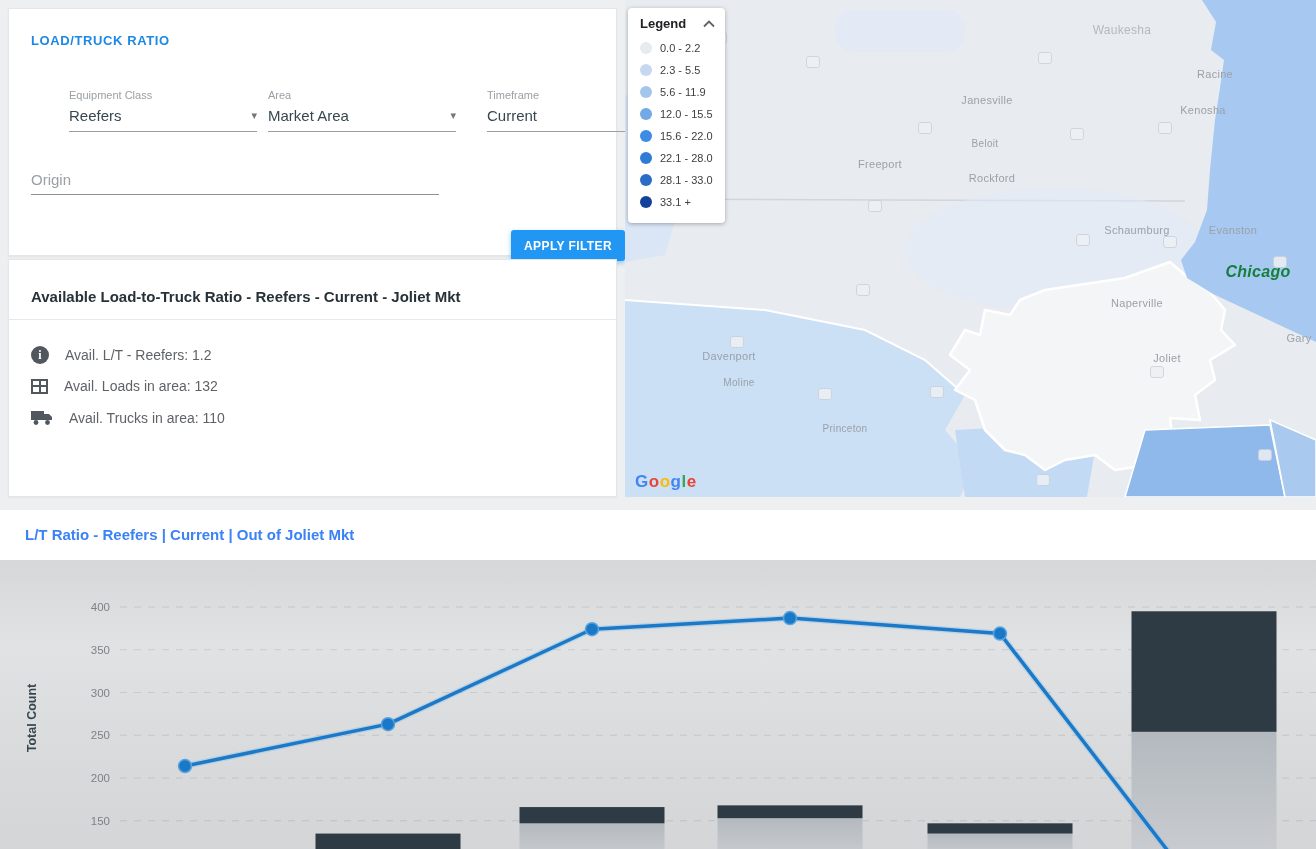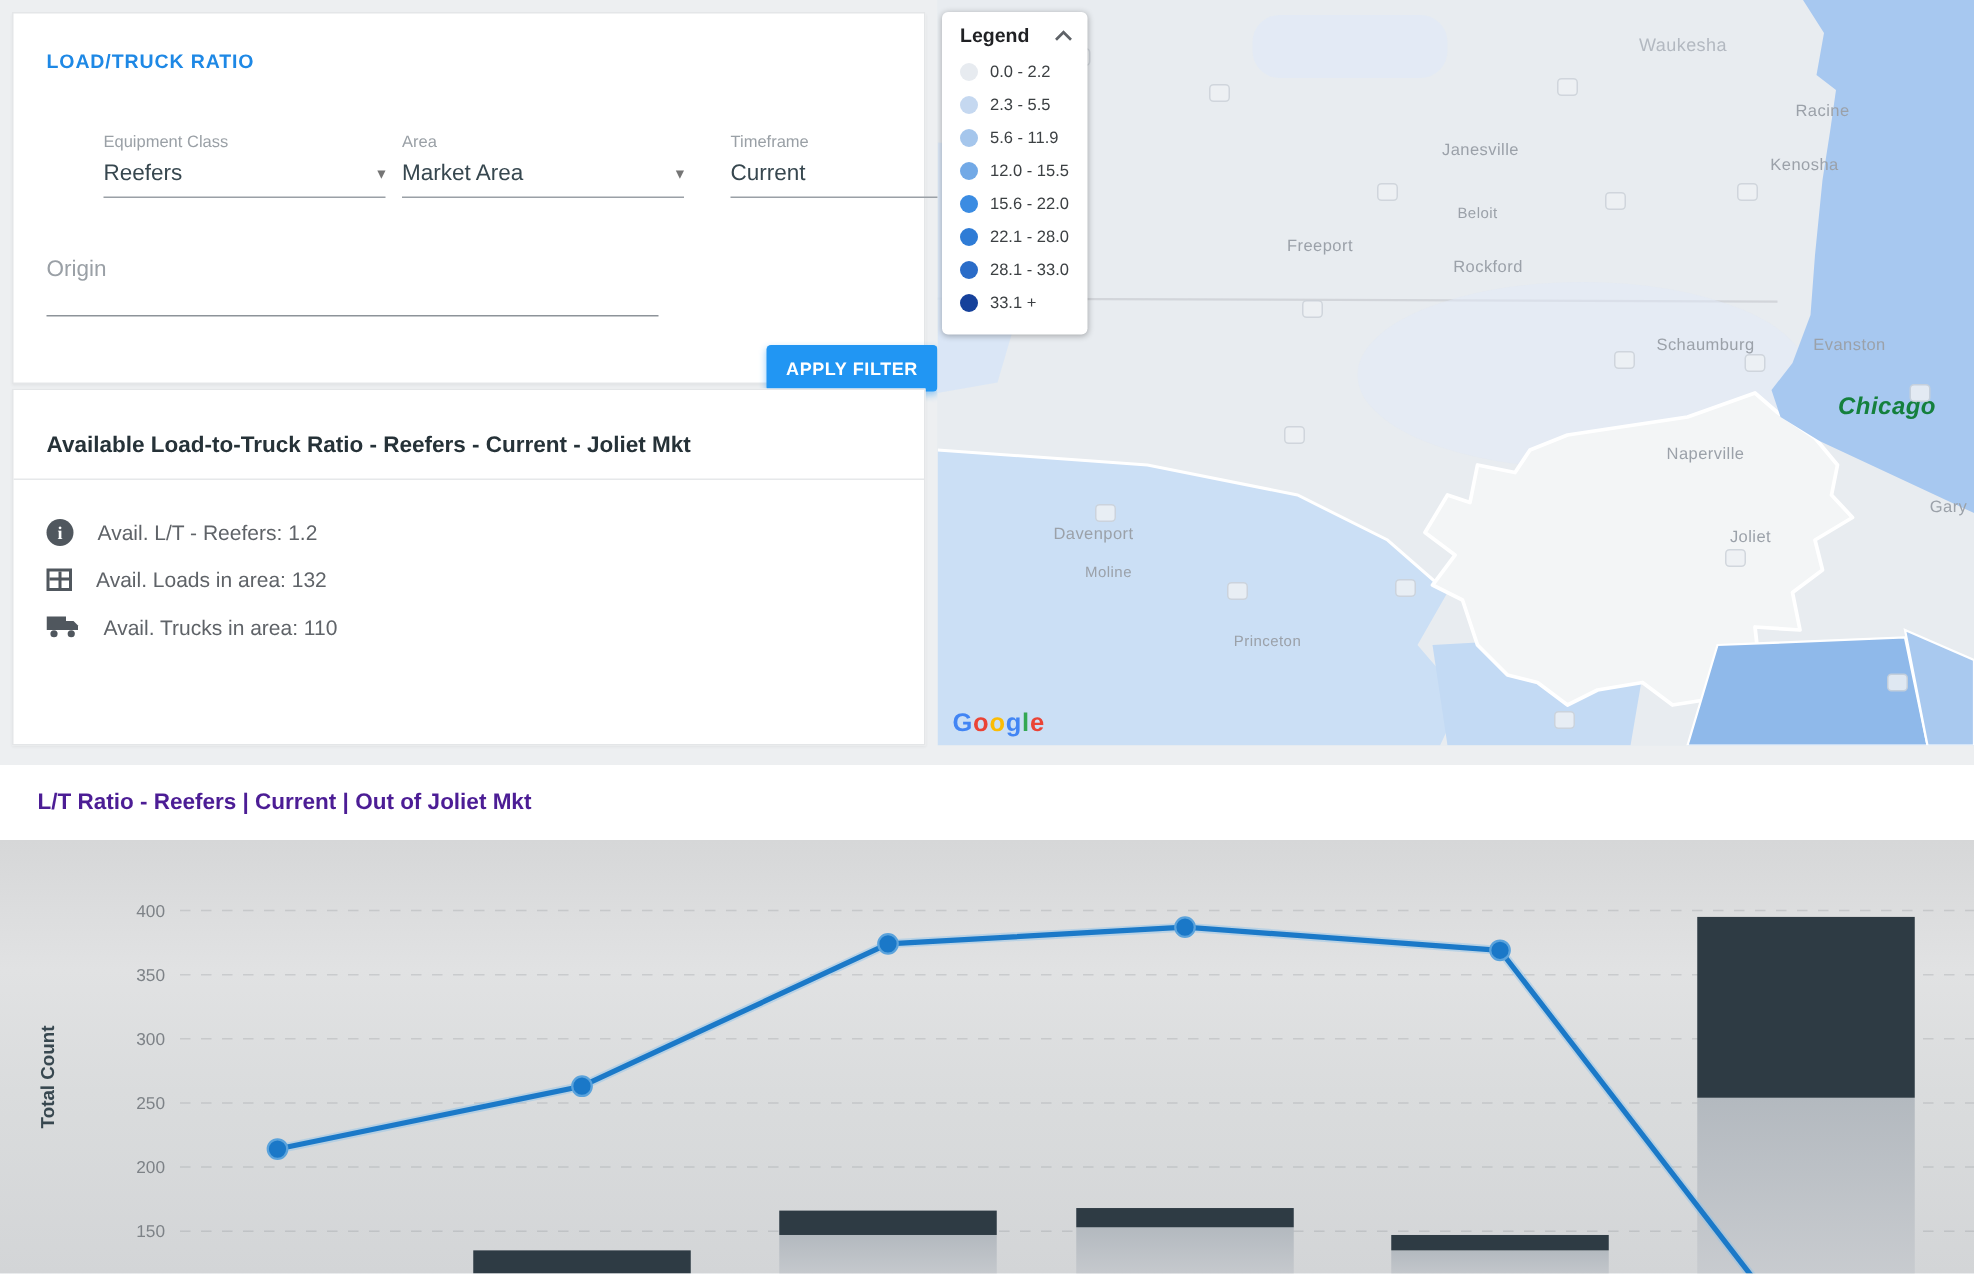--- a/index.html
+++ b/index.html
@@ -17,21 +17,21 @@
   .field { position:absolute; top:80px;margin-left:38px; }
   .field .flabel { font-size:11px; color:#9aa0a6; display:block; margin-bottom:6px; }
   .field .fvalue { font-size:15px; color:#37474f; display:flex; justify-content:space-between;
                    align-items:center; border-bottom:1px solid #9aa0a6; padding-bottom:7px; cursor:pointer; }
   .field .caret { font-size:11px; color:#757575; }
   #field-equipment { left:22px;  width:188px; }
   #field-area      { left:221px; width:188px; }
   #field-timeframe { left:440px; width:186px; }
   #origin-input { position:absolute; left:22px; top:158px; width:408px; border:none;
                   border-bottom:1px solid #8d9399; background:transparent; font-size:15px;
-                  color:#37474f; padding:4px 0 22px 0; outline:none;
+                  color:#37474f; padding:4px 0 6px 0; outline:none;
                   font-family:"Liberation Sans", sans-serif;}
   #origin-input::placeholder { color:#9aa0a6; }
   #apply-filter-btn { position:absolute; left:502px; top:221px; width:114px; height:31px;
                   background:#2196f3; color:#fff; border:none; border-radius:3px; font-size:12px;
                   font-weight:bold; letter-spacing:.4px; cursor:pointer;
                   box-shadow:0 2px 5px rgba(33,150,243,.45);
                   font-family:"Liberation Sans", sans-serif;}
 
   
   #summary-panel { left:8px; top:259px; width:609px; height:238px; }
@@ -66,21 +66,21 @@
                 box-shadow:0 1px 4px rgba(0,0,0,.3); padding:8px 10px 10px 12px;text-align:right; }
   #map-legend .lg-head { display:flex; justify-content:space-between; align-items:center;
                 margin-bottom:6px; }
   #map-legend .lg-title { font-size:13px; font-weight:bold; color:#202124; }
   .lg-item { display:flex; align-items:center; gap:8px; height:22px; }
   .lg-dot { width:12px; height:12px; border-radius:50%; flex:none; }
   .lg-text { font-size:11px; color:#3c4043; white-space:nowrap; }
 
   
   #chart-panel { position:absolute; left:0; top:510px; width:1316px; height:339px; background:#fff; }
-  #chart-title { position:absolute; left:25px; top:16px; font-size:15px; font-weight:bold; color:#4c1d95; }
+  #chart-title { position:absolute; left:25px; top:16px; font-size:15px; font-weight:bold; color:#3b82f6; }
   #plot { position:absolute; left:0; top:50px; width:1316px; height:289px;
           background:linear-gradient(#d6d7d8 0%, #dcddde 16%, #e1e2e3 30%, #dadcdd 58%, #d3d5d7 100%); }
   #chart-legend { position:absolute; left:733px; top:69px; display:flex; gap:26px; align-items:center; }
   .cl-item { display:flex; align-items:center; gap:8px; }
   .cl-swatch { width:15px; height:15px; }
   .cl-label { font-size:14px; color:#3c4043; }
 </style>
 </head>
 <body>
 

